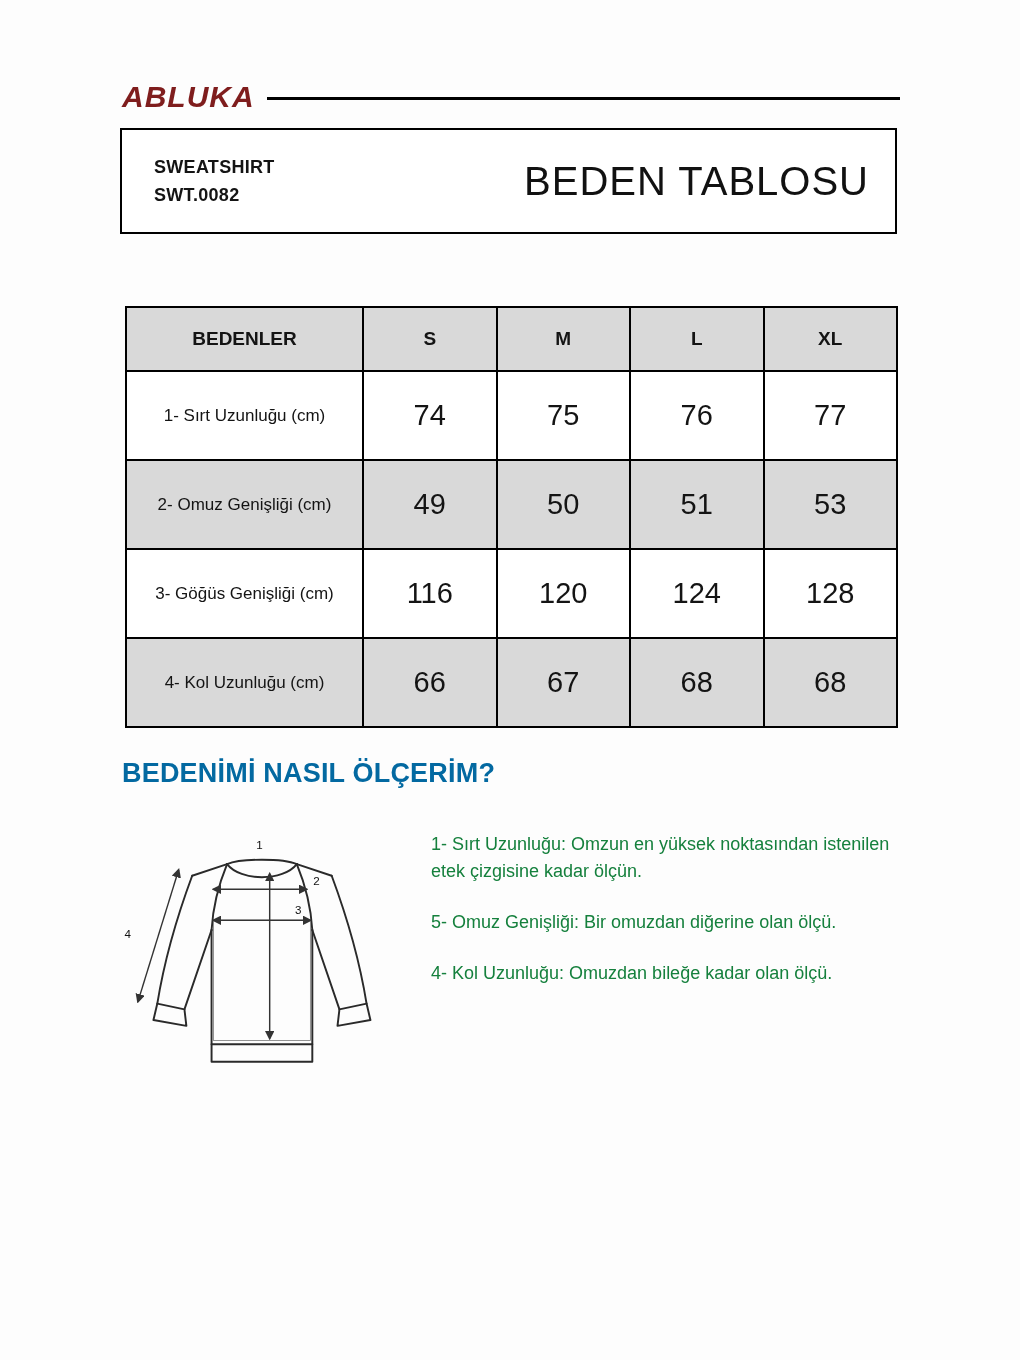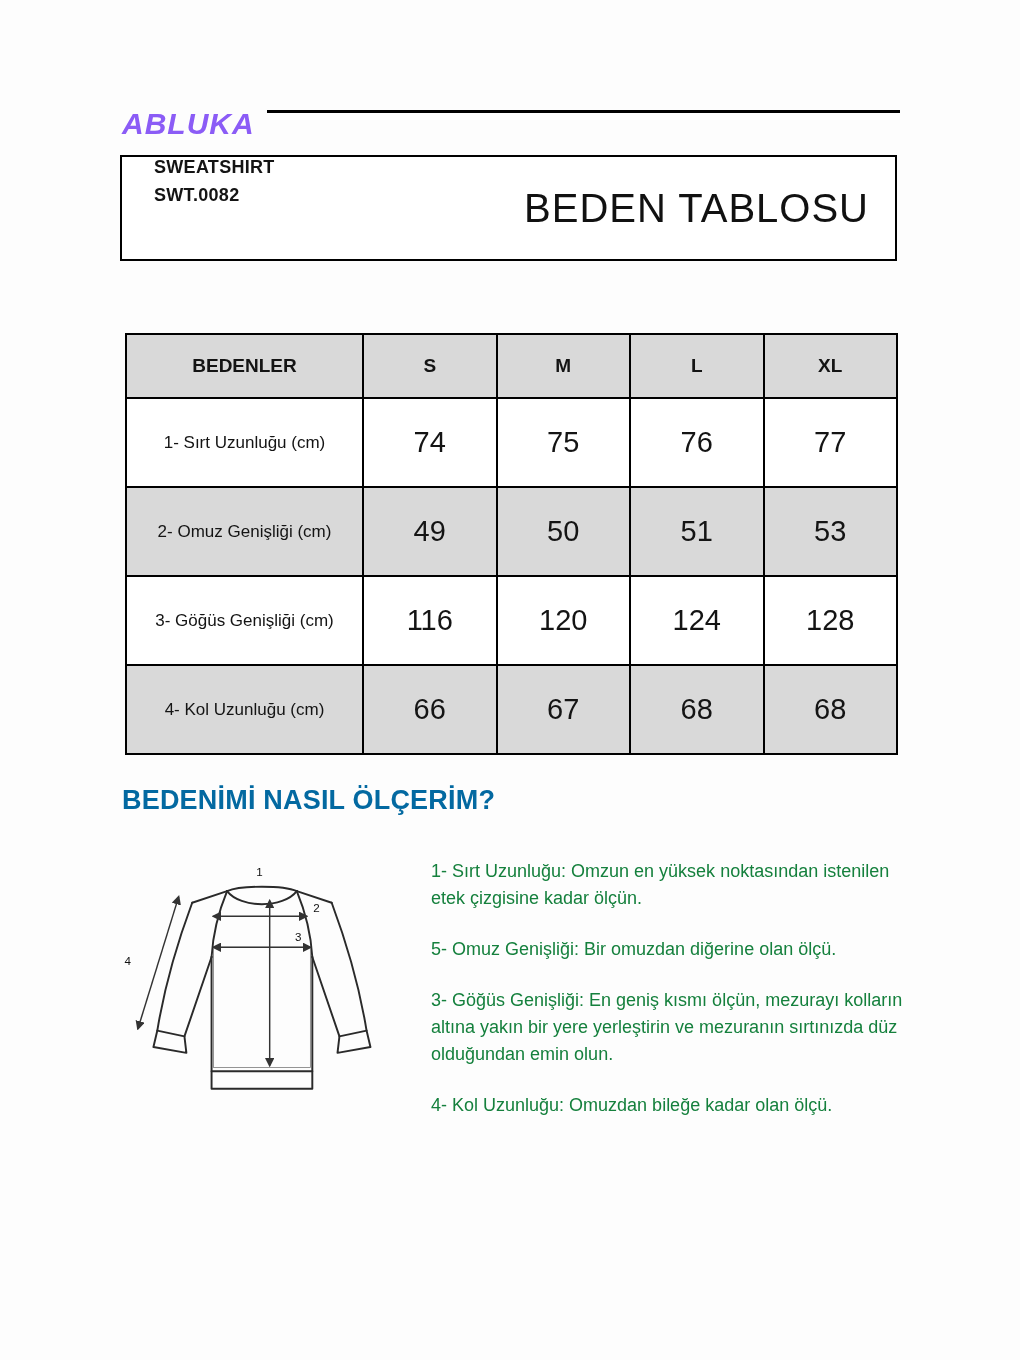--- a/index.html
+++ b/index.html
@@ -21,40 +21,40 @@
   .logo-row {
     display: flex;
     align-items: center;
     padding: 80px 120px 0 122px;
   }
   .logo {
     font-size: 30px;
     font-weight: 900;
     font-style: italic;
     letter-spacing: 1px;
-    color: #8b5cf6;
+    color: #7f1d1d;
     white-space: nowrap;
-    margin-top: 27px;
   }
   .logo-line {
     flex: 1;
     height: 3px;
     background: #000;
     margin-left: 12px;
     margin-top: 2px;
   }
 
   
   .header-box {
     position: relative;
     margin: 14px 123px 0 120px;
     height: 106px;
     border: 2px solid #000;
     background: #fff;
     display: flex;
+    align-items: center;
   }
   .product-info {
     padding-left: 32px;
     display: flex;
     flex-direction: column;
     gap: 7px;
     font-size: 18px;
     font-weight: 600;
     letter-spacing: 0.3px;
   }
@@ -235,18 +235,17 @@
           <text x="215" y="58">2</text>
           <text x="196" y="88">3</text>
           <text x="20" y="112">4</text>
         </g>
       </svg>
     </div>
 
     <div class="instructions">
       <p>1- Sırt Uzunluğu: Omzun en yüksek noktasından istenilen etek çizgisine kadar ölçün.</p>
       <p>5- Omuz Genişliği: Bir omuzdan diğerine olan ölçü.</p>
-      <p>3- Göğüs Genişliği: En geniş kısmı ölçün, mezurayı kolların altına yakın bir yere yerleştirin ve mezuranın sırtınızda düz olduğundan emin olun.</p>
       <p>4- Kol Uzunluğu: Omuzdan bileğe kadar olan ölçü.</p>
     </div>
 
   </div>
 </div>
 
 </body></html>

